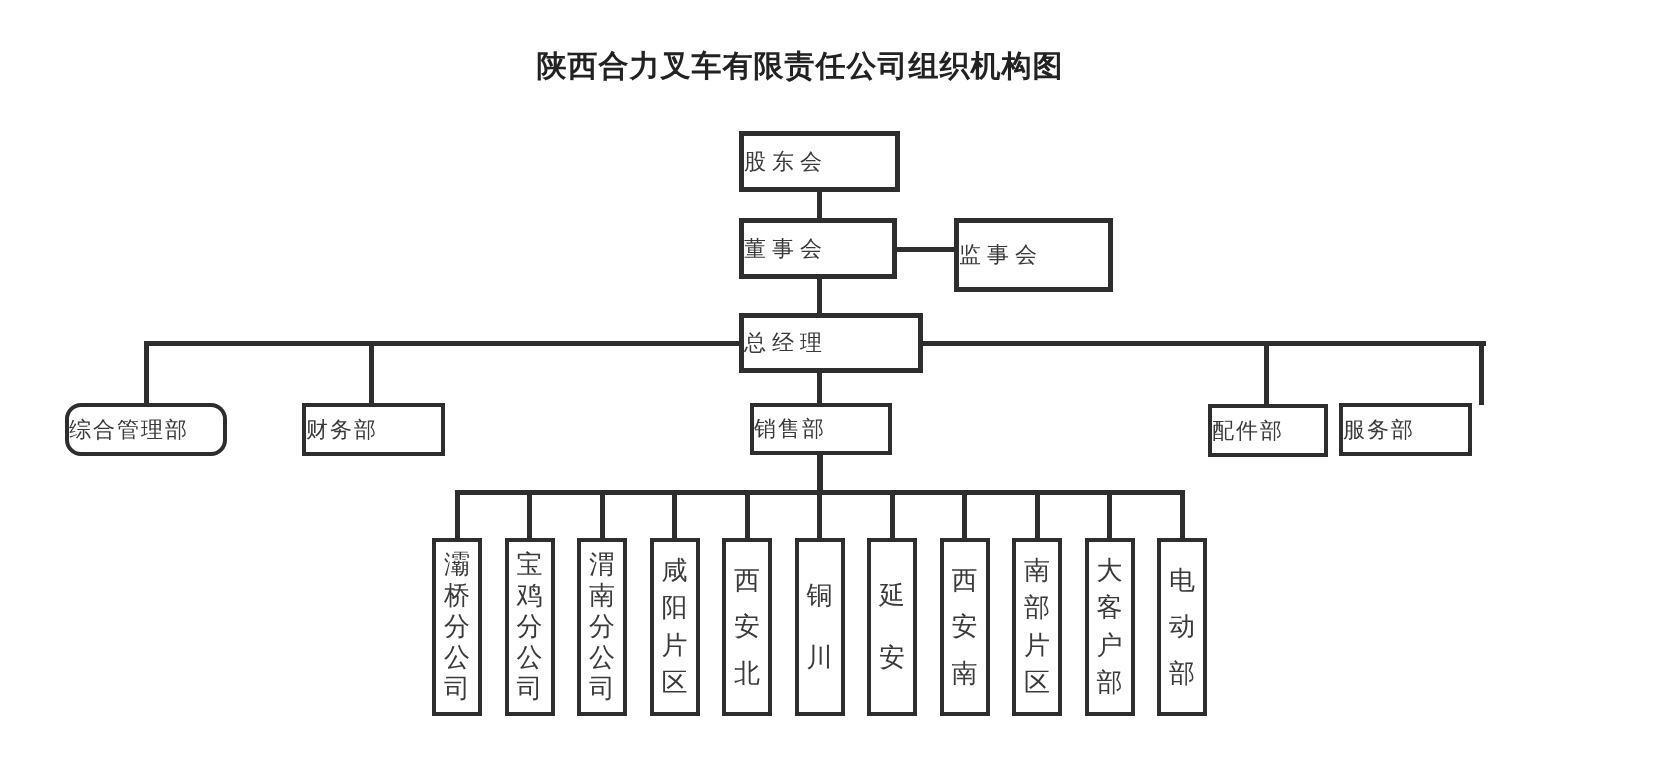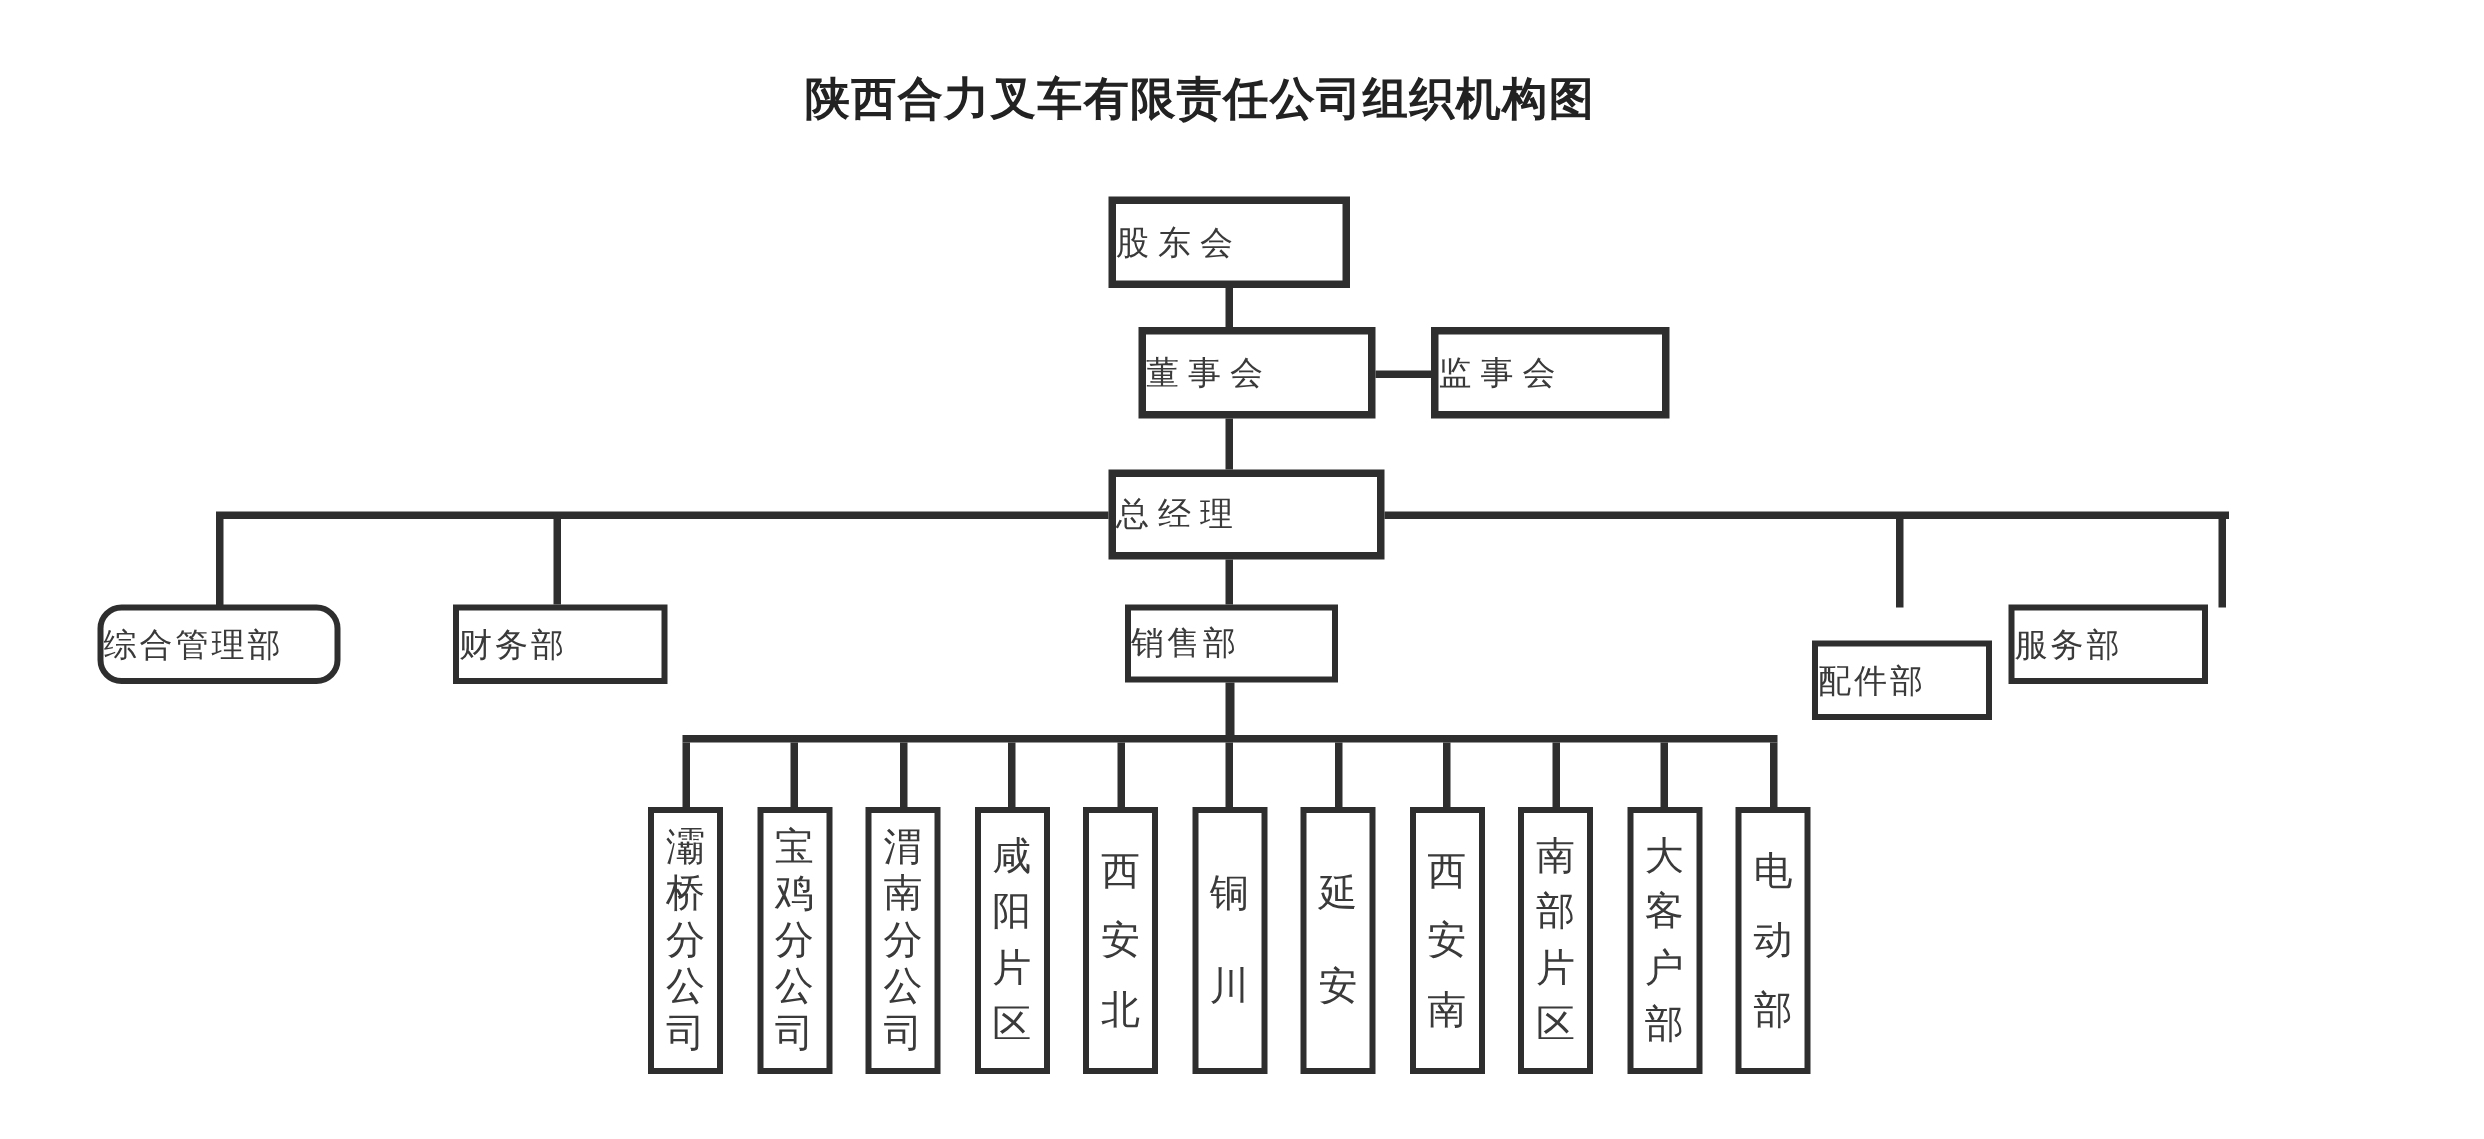--- a/index.html
+++ b/index.html
@@ -34,27 +34,27 @@
     position:absolute;box-sizing:border-box;z-index:2;
     background:var(--background,#ffffff);
     border:5px solid var(--line,#2e2e2e);
     display:flex;align-items:center;
     font-size:22px;
   }
   .node .lbl{letter-spacing:6px;margin-right:-6px;white-space:nowrap;}
   .node.dept{border-width:4px;}
   .node.dept .lbl{letter-spacing:2px;margin-right:-2px;}
   .n-shareholders{left:739px;top:131px;width:161px;height:61px;}
-  .n-board       {left:739px;top:218px;width:158px;height:61px;margin-left:20px;}
-  .n-supervisory {left:954px;top:218px;width:159px;height:61px;}
+  .n-board       {left:739px;top:218px;width:158px;height:61px;}
+  .n-supervisory {left:954px;top:218px;width:159px;height:74px;}
   .n-gm          {left:739px;top:313px;width:184px;height:60px;}
   .n-admin  {left:65px;  top:403px;width:162px;height:53px;border-radius:16px;}
   .n-finance{left:302px; top:403px;width:143px;height:53px;}
   .n-sales  {left:750px; top:403px;width:142px;height:52px;}
-  .n-parts  {left:1208px;top:427px;width:120px;height:53px;}
+  .n-parts  {left:1208px;top:404px;width:120px;height:53px;}
   .n-service{left:1339px;top:403px;width:133px;height:53px;}
   
   .branches{
     position:absolute;left:432px;top:495px;width:775px;z-index:2;
     display:flex;justify-content:space-between;
   }
   .branch{display:flex;flex-direction:column;align-items:center;width:50px;}
   .branch .drop{width:5px;height:43px;background:var(--line,#2e2e2e);}
   .vbox{
     box-sizing:border-box;width:50px;height:178px;

